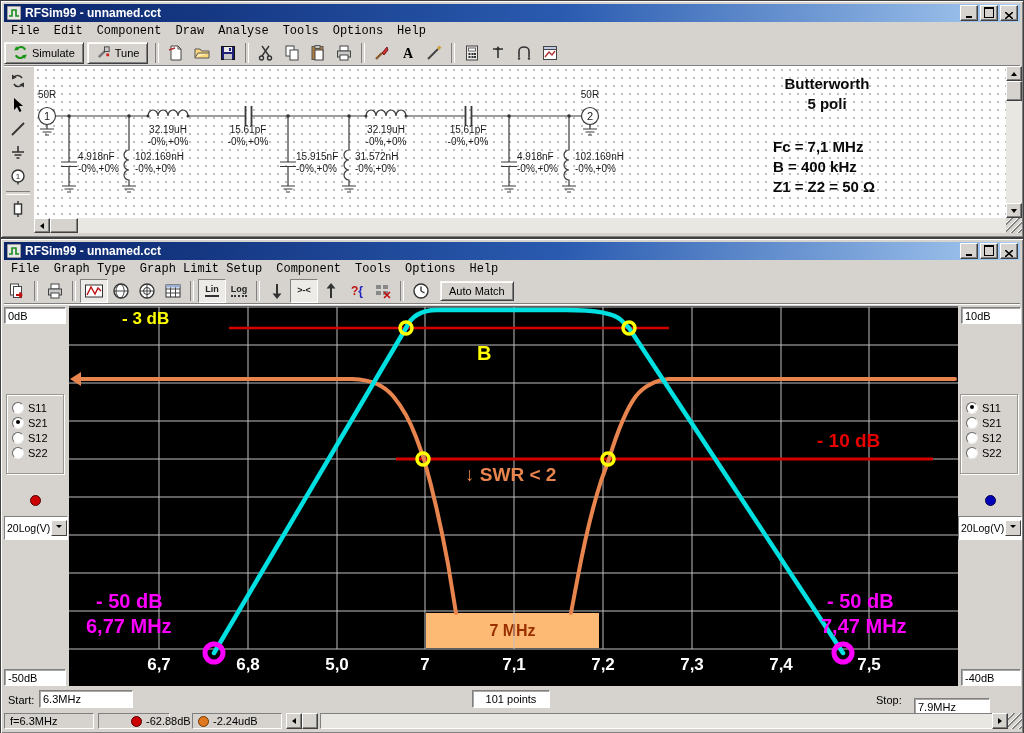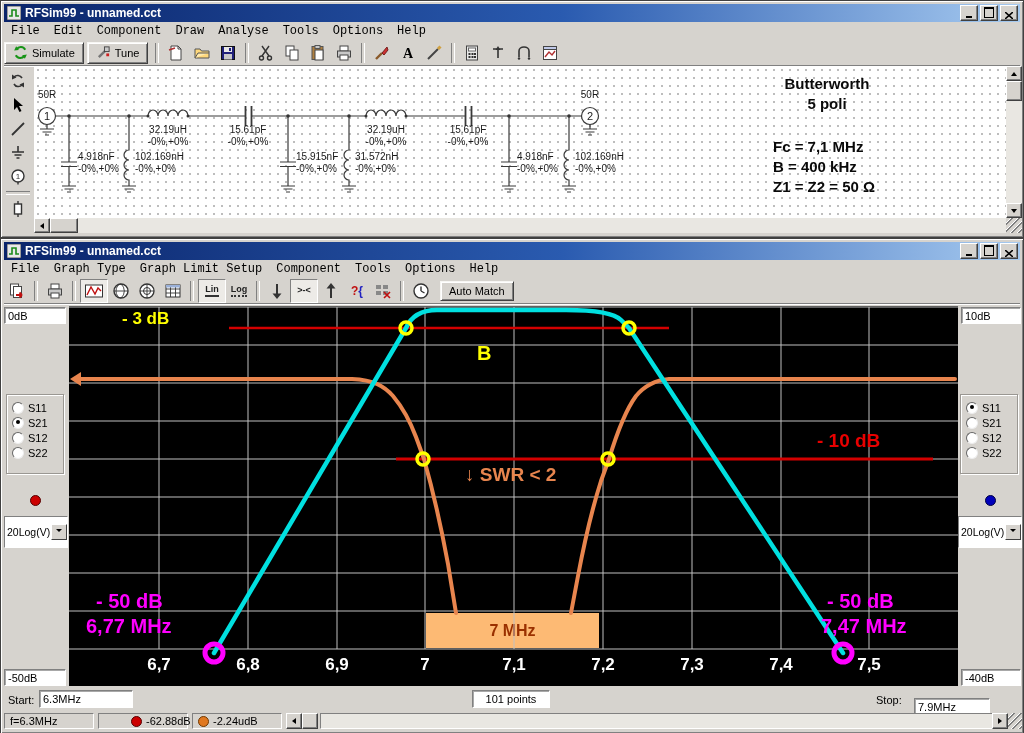--- a/index.html
+++ b/index.html
@@ -44,21 +44,21 @@
   .graph svg{position:absolute;left:0;top:0;z-index:2;}
   .band-box{position:absolute;left:357px;top:307px;width:173px;height:35px;background:#fdba74;z-index:1;display:flex;align-items:center;justify-content:center;font-size:16px;font-weight:bold;color:#9a3000;}
   .glabel{position:absolute;z-index:3;font-weight:bold;white-space:nowrap;}
   .xtick{position:absolute;z-index:3;top:349px;width:64px;text-align:center;color:#fff;font-size:17px;font-weight:bold;}
   .axis-field{position:absolute;height:17px;background:#fff;border:1px solid;border-color:#808080 #fff #fff #808080;box-shadow:inset 1px 1px 0 #a8a8a8;font-size:11px;padding:1px 3px;box-sizing:border-box;white-space:nowrap;overflow:hidden;}
   .radio-group{position:absolute;width:58px;height:80px;border:1px solid #9a9792;box-shadow:inset 1px 1px 0 #fff,1px 1px 0 #fff;padding-top:5px;box-sizing:border-box;}
   .radio-row{display:flex;align-items:center;gap:4px;height:15px;font-size:11px;padding-left:5px;}
   .radio{width:10px;height:10px;border-radius:50%;background:#fff;border:1px solid;border-color:#666 #eee #eee #666;position:relative;flex:0 0 auto;}
   .radio.sel::after{content:"";position:absolute;left:2.5px;top:2.5px;width:4px;height:4px;border-radius:50%;background:#000;}
   .trace-dot{position:absolute;width:9px;height:9px;border-radius:50%;}
-  .dropdown{position:absolute;height:32px;background:#fff;border:1px solid;border-color:#808080 #fff #fff #808080;display:flex;align-items:center;font-size:10.5px;padding-left:2px;box-sizing:border-box;}
+  .dropdown{position:absolute;height:24px;background:#fff;border:1px solid;border-color:#808080 #fff #fff #808080;display:flex;align-items:center;font-size:10.5px;padding-left:2px;box-sizing:border-box;}
   .dd-btn{margin-left:auto;width:14px;height:14px;background:#d6d3ce;border:1px solid;border-color:#fff #404040 #404040 #fff;display:flex;align-items:center;justify-content:center;flex:0 0 auto;}
   .sweep{position:absolute;left:3px;right:3px;top:450px;height:22px;font-size:11px;}
   .slabel{position:absolute;top:5px;}
   .field{position:absolute;height:18px;background:#fff;border:1px solid;border-color:#808080 #fff #fff #808080;box-shadow:inset 1px 1px 0 #a8a8a8;font-size:11px;font-family:"Liberation Sans",sans-serif;padding:0 3px;box-sizing:border-box;}
   .status{position:absolute;left:3px;right:3px;top:472px;height:20px;}
   .spanel{position:absolute;top:2px;height:16px;border:1px solid;border-color:#808080 #fff #fff #808080;font-size:11px;display:flex;align-items:center;padding:0 5px;gap:4px;box-sizing:border-box;white-space:nowrap;}
   .sdot{width:9px;height:9px;border-radius:50%;flex:0 0 auto;}
   .strip{position:absolute;top:2px;height:16px;border:1px solid;border-color:#808080 #fff #fff #808080;background:#e9e7e2;box-sizing:border-box;}
   .grip{position:absolute;top:2px;width:14px;height:16px;background-image:repeating-linear-gradient(135deg,transparent 0 3px,#fff 3px 4px,#808080 4px 5px);}
 </style>
@@ -538,21 +538,21 @@
         <span class="glabel" style="left:53px;top:3px;color:#ffff00;font-size:17px;">- 3  dB</span>
         <span class="glabel" style="left:408px;top:36px;color:#ffff00;font-size:20px;">B</span>
         <span class="glabel" style="left:748px;top:124px;color:#e80000;font-size:19px;">- 10  dB</span>
         <span class="glabel" style="left:372px;top:158px;color:#e8854e;font-size:19px;margin-left:24px;">↓ SWR  &lt; 2</span>
         <span class="glabel" style="left:27px;top:284px;color:#ff00ff;font-size:20px;">- 50 dB</span>
         <span class="glabel" style="left:17px;top:309px;color:#ff00ff;font-size:20px;">6,77 MHz</span>
         <span class="glabel" style="left:758px;top:284px;color:#ff00ff;font-size:20px;">- 50 dB</span>
         <span class="glabel" style="left:752px;top:309px;color:#ff00ff;font-size:20px;">7,47 MHz</span>
         <span class="xtick" style="left:58px;">6,7</span>
         <span class="xtick" style="left:147px;">6,8</span>
-        <span class="xtick" style="left:236px;">6,9</span>
+        <span class="xtick" style="left:236px;">5,0</span>
         <span class="xtick" style="left:324px;">7</span>
         <span class="xtick" style="left:413px;">7,1</span>
         <span class="xtick" style="left:502px;">7,2</span>
         <span class="xtick" style="left:591px;">7,3</span>
         <span class="xtick" style="left:680px;">7,4</span>
         <span class="xtick" style="left:768px;">7,5</span>
       </div>
 
       <div>
         <input class="axis-field" style="left: 957px; top: 2px; width: 60px;" readonly="" value="10dB">
@@ -590,21 +590,21 @@
       <input class="field" style="left: 35px; top: 1px; width: 94px;" value="6.3MHz">
       <input class="field" style="left: 468px; top: 1px; width: 78px; text-align: center;" value="101 points">
       <span class="slabel" style="left:872px;">Stop:</span>
       <input class="field" style="left: 904px; top: 9px; width: 76px; margin-left: 6px;" value="7.9MHz">
     </div>
 
     <div class="status">
       <div class="spanel" style="left:0;width:90px;">
           <span>f=6.3MHz</span>
         </div>
-      <div class="spanel" style="left:94px;width:90px;padding-left:32px;">
+      <div class="spanel" style="left:94px;width:72px;padding-left:32px;">
           <span class="sdot" style="background:#cc0000;border:1px solid #550000;"></span>
           <span>-62.88dB</span>
         </div>
       <div class="spanel" style="left:188px;width:90px;">
           <span class="sdot" style="background:#e07820;border:1px solid #703800;"></span>
           <span>-2.24udB</span>
         </div>
       <div class="scroll-btn" style="position:absolute;left:282px;top:2px;height:16px;">
           <span class="ar left"></span>
         </div>

